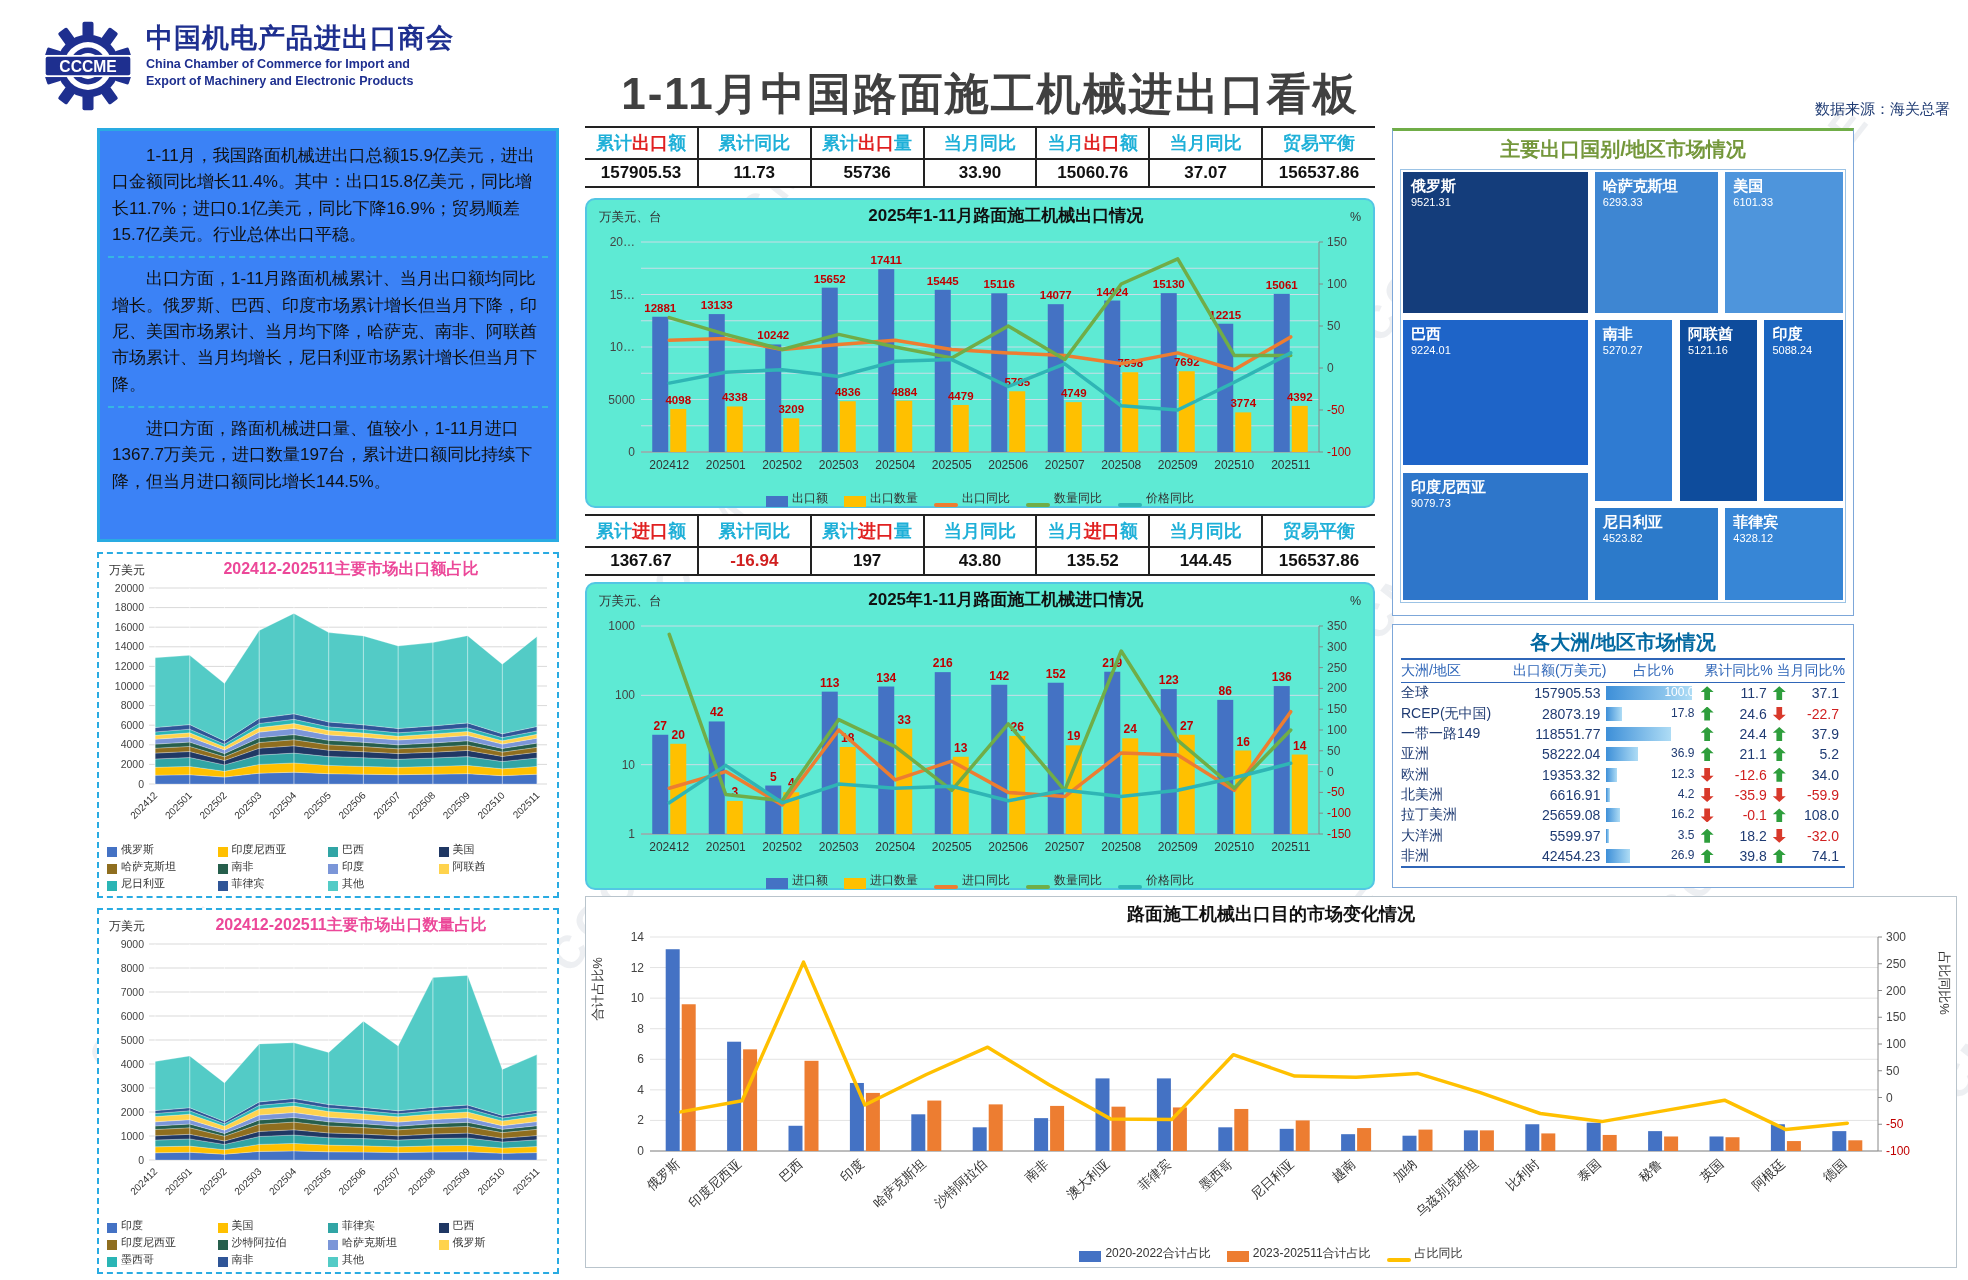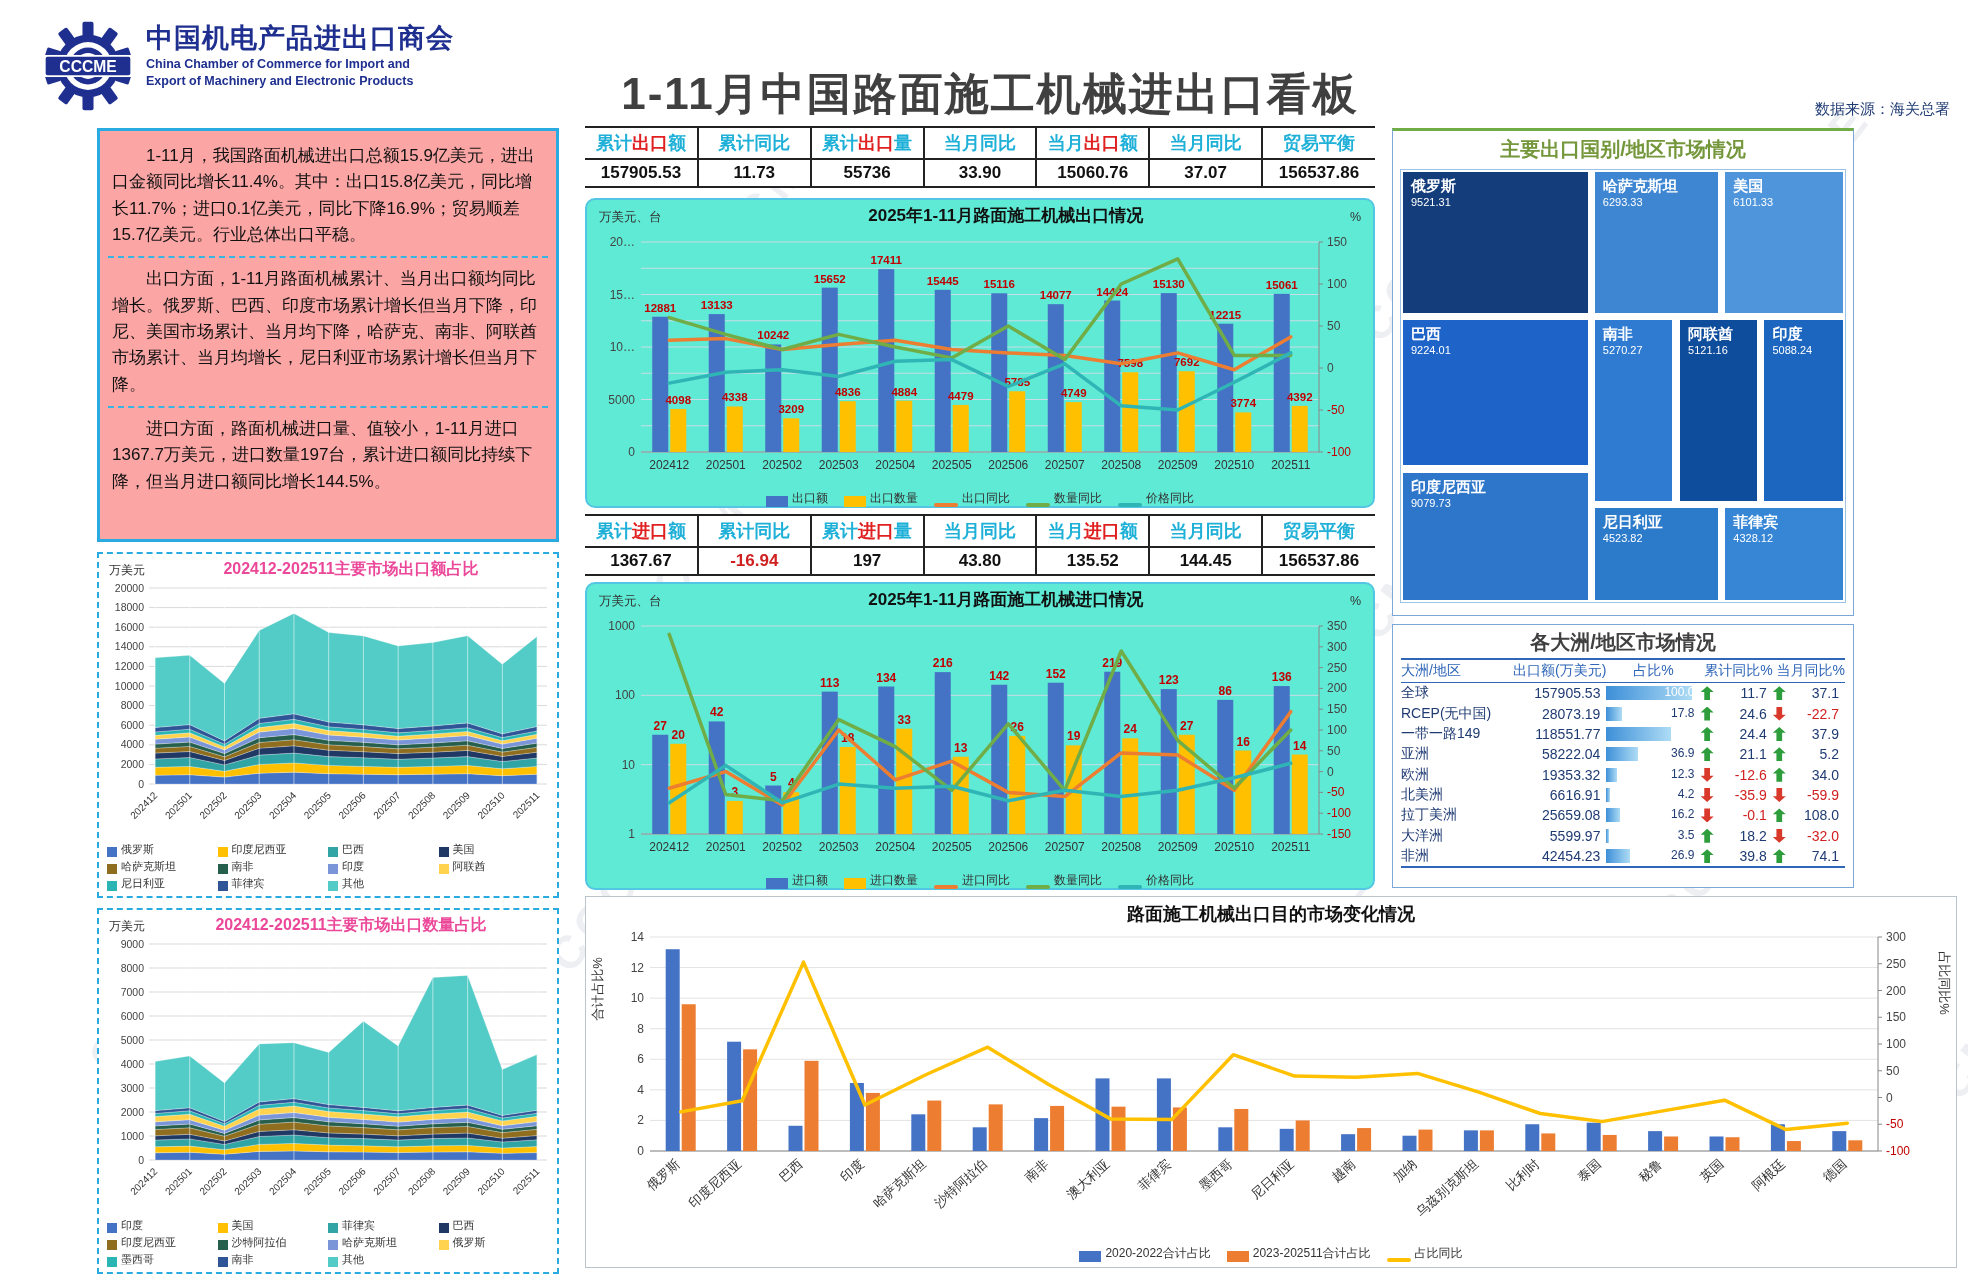--- a/index.html
+++ b/index.html
@@ -7,21 +7,21 @@
   .page{position:relative;width:1968px;height:1280px;background:#fff;overflow:hidden;}
   .wm{position:absolute;font-size:46px;font-weight:bold;letter-spacing:6px;color:rgba(145,155,175,0.16);transform:rotate(-52deg);pointer-events:none;z-index:0;}
   .abs{position:absolute;box-sizing:border-box;z-index:1;}
   
   .logo-wrap{left:42px;top:20px;display:flex;align-items:flex-start;gap:12px;}
   .org-cn{font-size:27px;font-weight:bold;color:#1e2f8f;letter-spacing:1px;}
   .org-en{font-size:12.5px;font-weight:bold;color:#1e2f8f;line-height:1.35;}
   .main-title{left:560px;top:34px;width:860px;text-align:center;font-size:44px;font-weight:bold;color:#404040;letter-spacing:2px;margin-top:31px;}
   .source{left:1650px;top:100px;width:300px;text-align:right;font-size:15px;color:#1f3b73;}
   
-  .summary-box{left:97px;top:128px;width:462px;height:414px;border:3px solid #29abe2;padding:8px 12px;background:#fca5a5;}
+  .summary-box{left:97px;top:128px;width:462px;height:414px;border:3px solid #29abe2;padding:8px 12px;background:#3b82f6;}
   .para{font-size:17px;line-height:1.55;text-indent:2em;margin:4px 0;font-weight:500;}
   .dash{border:none;border-top:2px dashed #35b6e2;margin:8px -4px;}
   .area-box{border:2px dashed #29abe2;background:#fff;padding:3px 0 0 0;}
   .area1{left:97px;top:552px;width:462px;height:346px;}
   .area2{left:97px;top:908px;width:462px;height:366px;}
   .area-head{display:flex;align-items:baseline;padding:2px 8px 0 10px;}
   .area-unit{font-size:12px;color:#333;margin-right:8px;}
   .area-title{flex:1;text-align:center;font-size:16px;font-weight:bold;color:#ec4899;}
   .lg-grid{display:grid;grid-template-columns:1fr 1fr 1fr 1fr;padding:2px 8px;row-gap:2px;}
   .lg-it{display:flex;align-items:flex-end;gap:4px;font-size:11px;color:#333;white-space:nowrap;overflow:hidden;}
@@ -54,21 +54,21 @@
   .cb-bottom{left:585px;top:896px;width:1372px;height:372px;background:#fff;border:1px solid #b9c4cc;}
   .bt-title{text-align:center;font-size:18px;font-weight:bold;color:#111;padding-top:5px;height:23px;}
   
   .tm-panel{left:1392px;top:128px;width:462px;height:488px;border:1px solid #7da7d9;border-top:3px solid #70ad47;background:#fff;}
   .tm-title{text-align:center;font-size:20px;font-weight:bold;color:#74973b;padding:5px 0 4px 0;}
   .tm-map{position:relative;margin:2px 7px;height:432px;border:1px solid #9cc3e5;background:#fff;}
   .tm-box{position:absolute;box-sizing:border-box;border:2px solid #fff;color:#fff;padding:5px 0 0 8px;overflow:hidden;}
   .tm-name{font-size:15px;font-weight:bold;}
   .tm-val{font-size:11px;}
   .ct-panel{left:1392px;top:624px;width:462px;height:264px;border:1px solid #7da7d9;background:#fff;padding:2px 8px;}
-  .ct-title{text-align:center;font-size:20px;font-weight:bold;color:#404040;padding:2px 0;}
+  .ct-title{text-align:center;font-size:20px;font-weight:bold;color:#0369a1;padding:2px 0;}
   .ct-table{width:100%;border-collapse:collapse;table-layout:fixed;}
   .ct-table th{font-size:14px;color:#2f66b8;font-weight:normal;border-top:2px solid #2f66b8;border-bottom:1px solid #2f66b8;padding:2px 0;}
   .ct-table td{font-size:14px;color:#1f3b73;padding:1.2px 0;white-space:nowrap;}
   .ct-table tbody tr:last-child td{border-bottom:2px solid #2f66b8;}
   .ct-name{text-align:left;}
   .ct-num{text-align:right;padding-right:6px !important;}
   .neg{color:#d02020 !important;}
   .pctwrap{position:relative;width:90px;height:16px;}
   .pctbar{position:absolute;left:0;top:1px;height:14px;background:linear-gradient(90deg,#3d8fd8,#aedcf5);}
   .pctnum{position:absolute;right:2px;top:0;font-size:12px;}

